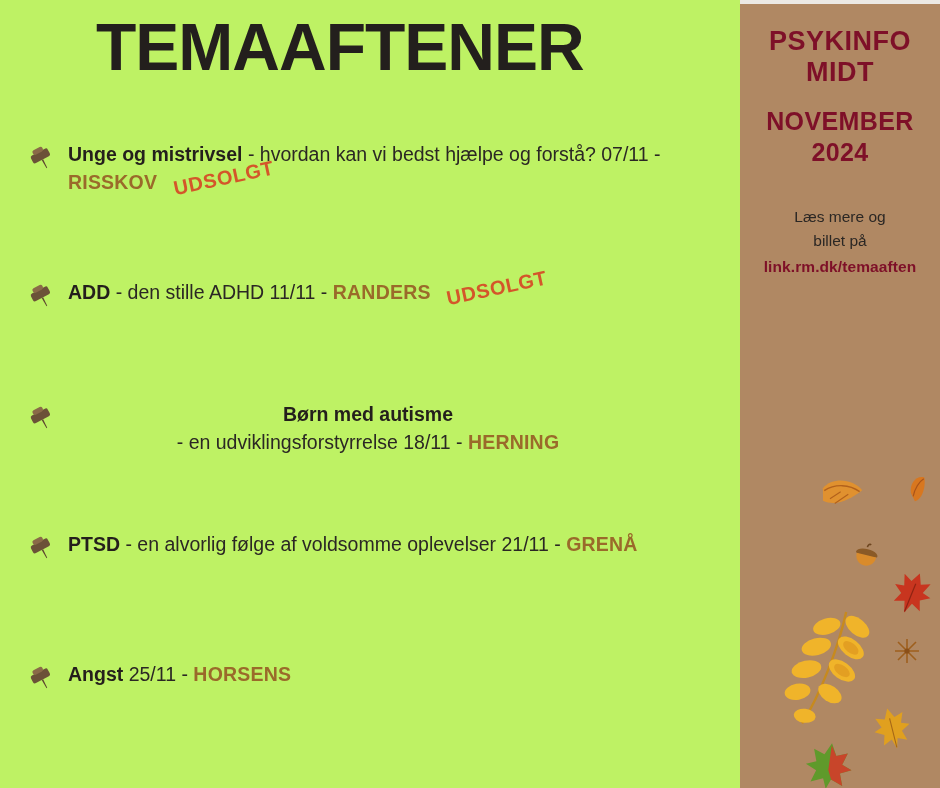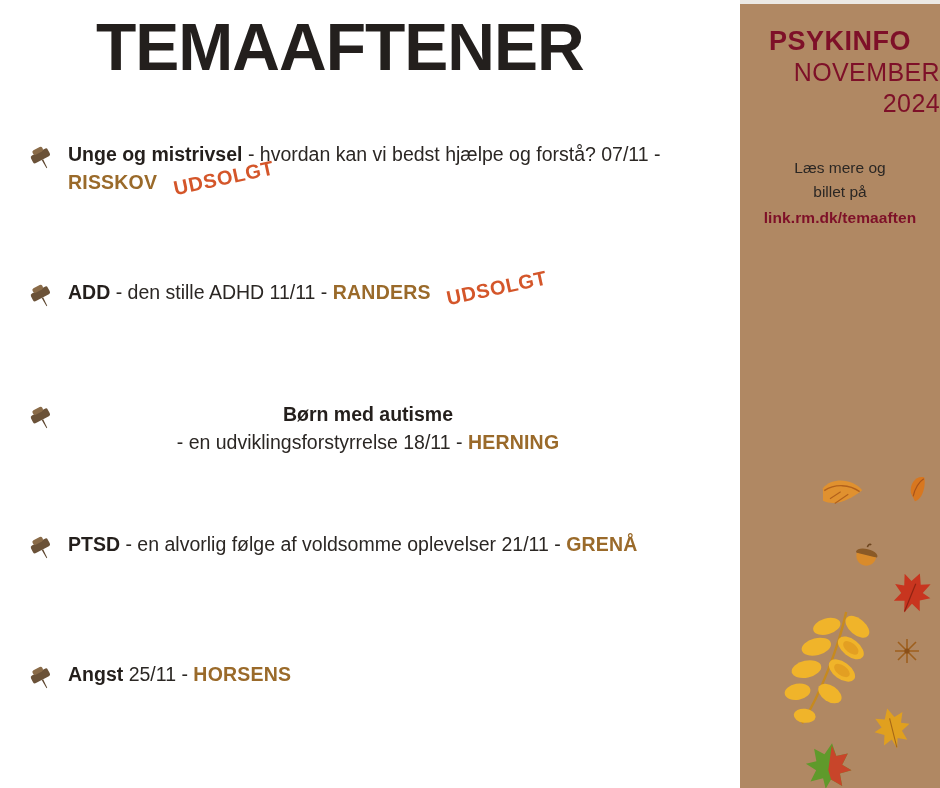--- a/index.html
+++ b/index.html
@@ -21,21 +21,21 @@
     overflow: hidden;
   }
 
   
   .main-panel {
     position: absolute;
     left: 0;
     top: 0;
     width: 740px;
     height: 788px;
-    background: #ffffff;
+    background: #bef264;
   }
 
   .poster-title {
     position: absolute;
     left: 96px;
     top: 14px;
     font-family: "Liberation Sans", sans-serif;
     font-weight: bold;
     font-size: 66px;
     letter-spacing: -1px;
@@ -122,22 +122,23 @@
   .presents {
     text-align: center;
     margin-top: 22px;
     font-weight: bold;
     font-size: 15.5px;
     letter-spacing: 0.6px;
     color: #241f1c;
   }
 
   .month {
-    text-align: right;
-    font-weight: normal;
+    text-align: center;
+    margin-top: 18px;
+    font-weight: bold;
     font-size: 25px;
     line-height: 1.25;
     color: #7e1028;
     letter-spacing: 0.4px;
   }
 
   .book-block {
     text-align: center;
     margin-top: 36px;
     font-size: 15.5px;
@@ -249,20 +250,21 @@
         </div>
       </div>
 
     </div>
   </div>
 
   <div class="sidebar">
 
     <div class="brand">
       <div>PSYKINFO</div>
+      <div>MIDT</div>
     </div>
 
 
     <div class="month">
       <div>NOVEMBER</div>
       <div>2024</div>
     </div>
 
     <div class="book-block">
       <div>Læs mere og</div>

